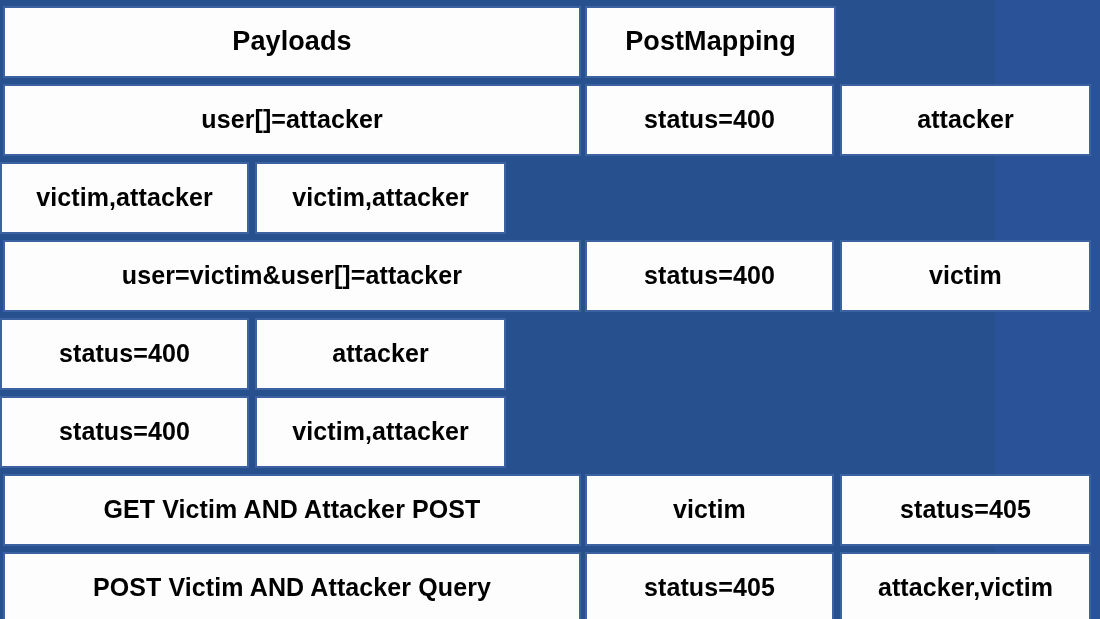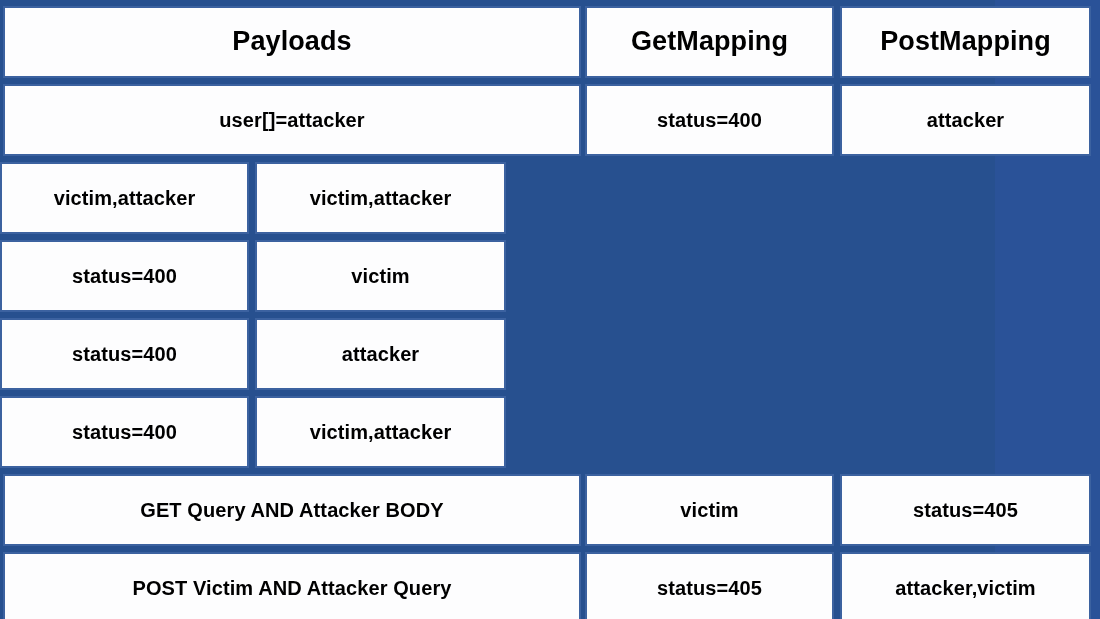--- a/index.html
+++ b/index.html
@@ -40,21 +40,21 @@
   .cell {
     background: #fdfdfe;
     border: 2px solid #3c62a0;
     box-sizing: border-box;
     display: flex;
     align-items: center;
     justify-content: center;
     text-align: center;
     color: #000000;
     font-weight: bold;
-    font-size: 20px;
+    font-size: 25px;
     letter-spacing: 0.1px;
     line-height: 1.1;
     overflow: hidden;
     white-space: nowrap;
     margin: 3px 0;
   }
 
   .cell.col-payload {
     flex: 0 0 578px;
     margin-left: 3px;
@@ -80,52 +80,52 @@
     height: 78px;
   }
 </style>
 </head>
 <body>
 
 <div id="table-root">
 
   <div class="table-row header-row">
     <div class="cell col-payload">Payloads</div>
-    <div class="cell col-get">GetMapping</div>
     <div class="cell col-post">PostMapping</div>
   </div>
 
   <div class="table-row">
     <div class="cell col-payload">user[]=attacker</div>
     <div class="cell col-get">status=400</div>
     <div class="cell col-post">attacker</div>
   </div>
 
   <div class="table-row">
     <div class="cell col-get">victim,attacker</div>
     <div class="cell col-post">victim,attacker</div>
   </div>
 
   <div class="table-row">
+    <div class="cell col-payload">user=victim&amp;user[]=attacker</div>
     <div class="cell col-get">status=400</div>
     <div class="cell col-post">victim</div>
   </div>
 
   <div class="table-row">
     <div class="cell col-get">status=400</div>
     <div class="cell col-post">attacker</div>
   </div>
 
   <div class="table-row">
     <div class="cell col-get">status=400</div>
     <div class="cell col-post">victim,attacker</div>
   </div>
 
   <div class="table-row">
-    <div class="cell col-payload">GET Query AND Attacker BODY</div>
+    <div class="cell col-payload">GET Victim AND Attacker POST</div>
     <div class="cell col-get">victim</div>
     <div class="cell col-post">status=405</div>
   </div>
 
   <div class="table-row">
     <div class="cell col-payload">POST Victim AND Attacker Query</div>
     <div class="cell col-get">status=405</div>
     <div class="cell col-post">attacker,victim</div>
   </div>
 

